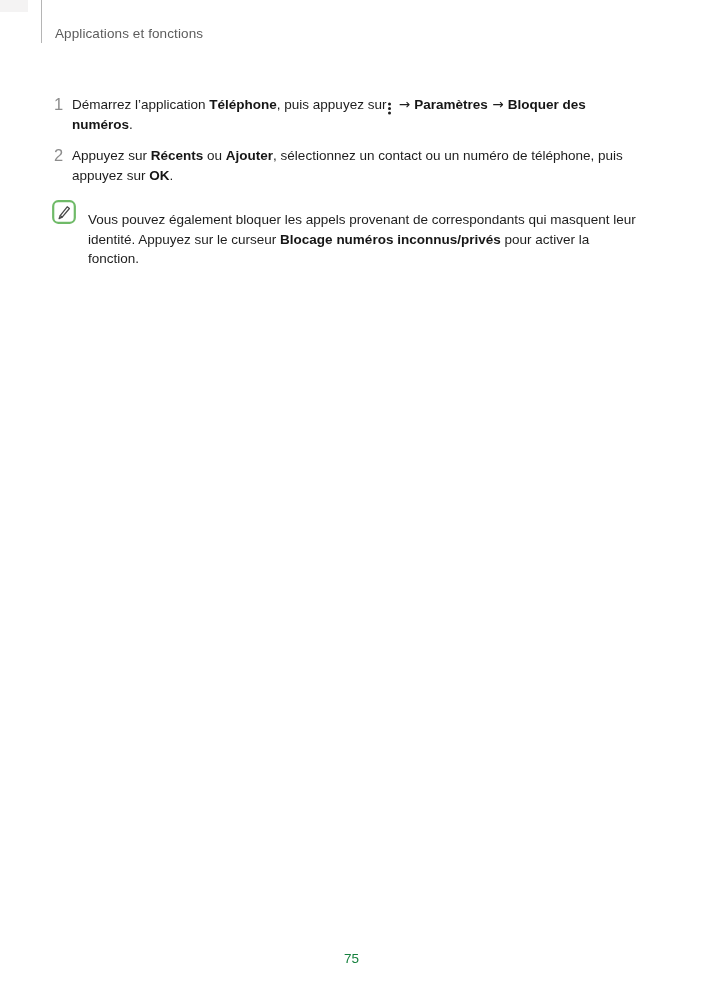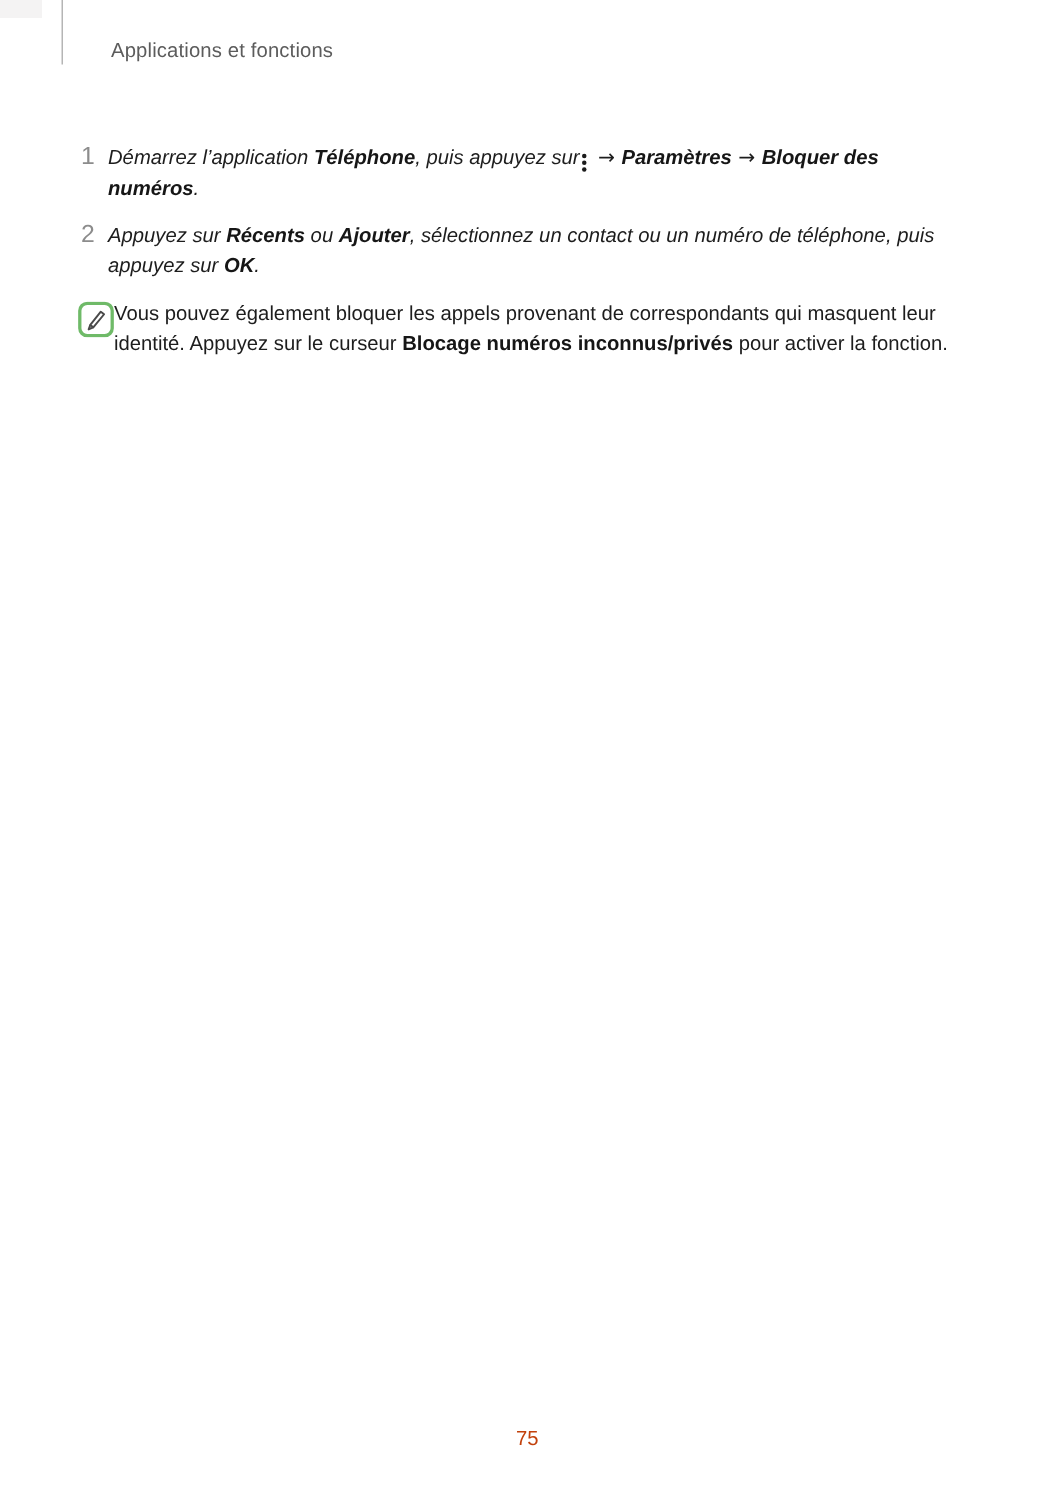--- a/index.html
+++ b/index.html
@@ -23,21 +23,20 @@
     left: 41px; top: 0;
     width: 1px; height: 43px;
     background: #b5b5b5;
   }
   .running-header {
     position: absolute;
     left: 55px; top: 26px;
     font-size: 13.5px;
     color: #5c5c5c;
     letter-spacing: 0.1px;
-    margin-left: 19px;
   }
   .content {
     position: absolute;
     left: 54px; top: 80px;
     width: 596px;
   }
   .section-title {
     margin: 0;
     font-size: 20px;
     font-weight: 700;
@@ -53,21 +52,21 @@
   .intro { margin: 12px 0 0 0; }
   .steps { margin: 15px 0 0 0; padding: 0; list-style: none; }
   .step { display: flex; margin-top: 12px; }
   .step-number {
     flex: 0 0 18px;
     font-size: 16.5px;
     line-height: 19px;
     color: #8c8c8c;
     font-weight: 400;
   }
-  .step-body { flex: 1; max-width: 578px; font-style: italic; }
+  .step-body { flex: 1; max-width: 578px; }
   .step-sub { margin: 2px 0 0 18px; max-width: 578px; }
   .outro { margin: 17px 0 0 0; max-width: 596px; }
   .note-row { display: flex; margin: 13px 0 0 0; }
   .note-icon-wrap { flex: 0 0 24px; margin-left: -2px; padding-top: 2px; }
   .note-text { margin-left: 14px; max-width: 560px; }
   b { font-weight: 700; color: #161616; }
   .arrow { font-family: "DejaVu Sans", sans-serif; color: #1d1d1d; }
   .icon-kebab {
     display: inline-block;
     width: 3px; height: 3px;
@@ -99,21 +98,21 @@
     width: 2.6px; height: 13px;
     background: #2fa84f;
     border-radius: 1px;
   }
   .page-number {
     position: absolute;
     left: 0; right: 0;
     top: 951px;
     text-align: center;
     font-size: 13.5px;
-    color: #c2410c;
+    color: #15803d;
   }
 </style>
 </head>
 <body>
 
 <div class="page">
 
   <div class="corner-artifact"></div>
   <div class="header-rule"></div>
   <div class="running-header">Applications et fonctions</div>
@@ -136,20 +135,20 @@
 
 
     <div class="note-row">
       <span class="note-icon-wrap">
         <svg width="24" height="24" viewBox="0 0 24 24" fill="none" xmlns="http://www.w3.org/2000/svg">
           <rect x="1.2" y="1.2" width="21.6" height="21.6" rx="5" stroke="#6fba68" stroke-width="2.2"></rect>
           <path d="M8.2 15.6 L15.2 6.8 L17.4 8.5 L10.2 17.2 Z" stroke="#4a4a4a" stroke-width="1.3" fill="none" stroke-linejoin="round"></path>
           <path d="M8.2 15.6 L7.1 18.6 L10.2 17.2" stroke="#4a4a4a" stroke-width="1.3" fill="none" stroke-linejoin="round"></path>
         </svg>
       </span>
-      <p class="body-text note-text" style="margin:0;">Vous pouvez également bloquer les appels provenant de correspondants qui masquent leur identité. Appuyez sur le curseur <b>Blocage numéros inconnus/privés</b> pour activer la fonction.</p>
+      <p class="body-text note-text" style="margin:12px;">Vous pouvez également bloquer les appels provenant de correspondants qui masquent leur identité. Appuyez sur le curseur <b>Blocage numéros inconnus/privés</b> pour activer la fonction.</p>
     </div>
 
   </div>
 
   <div class="page-number">75</div>
 
 </div>
 
 </body></html>

